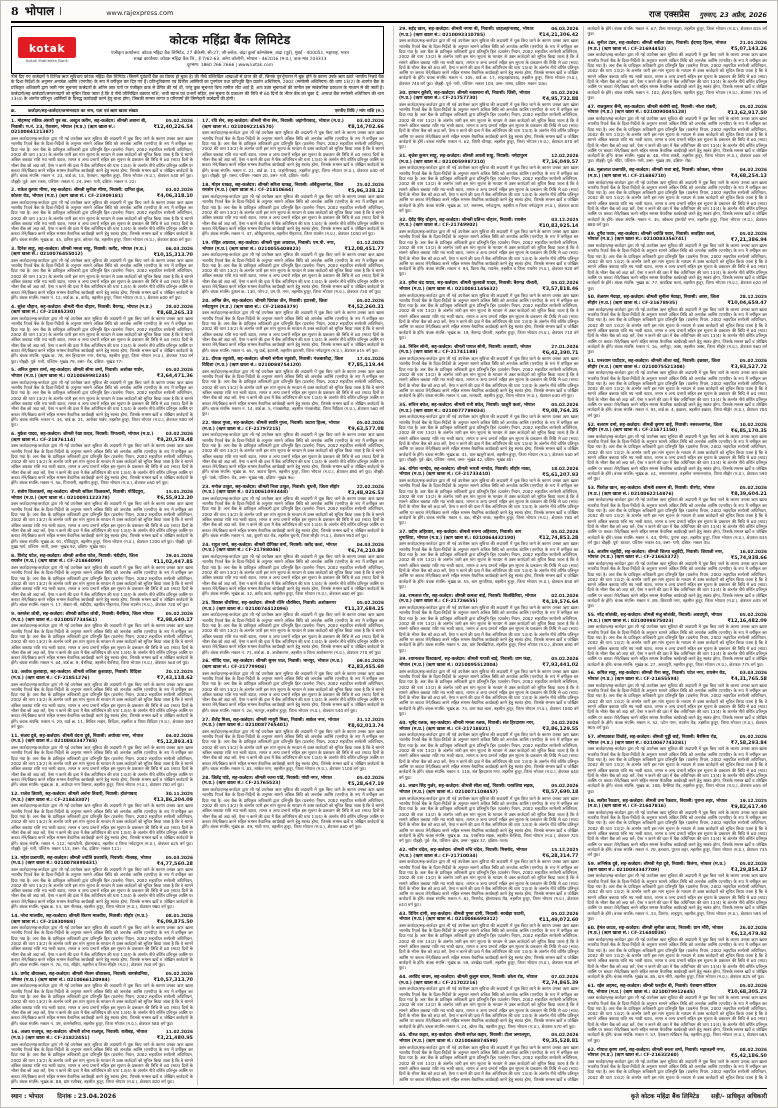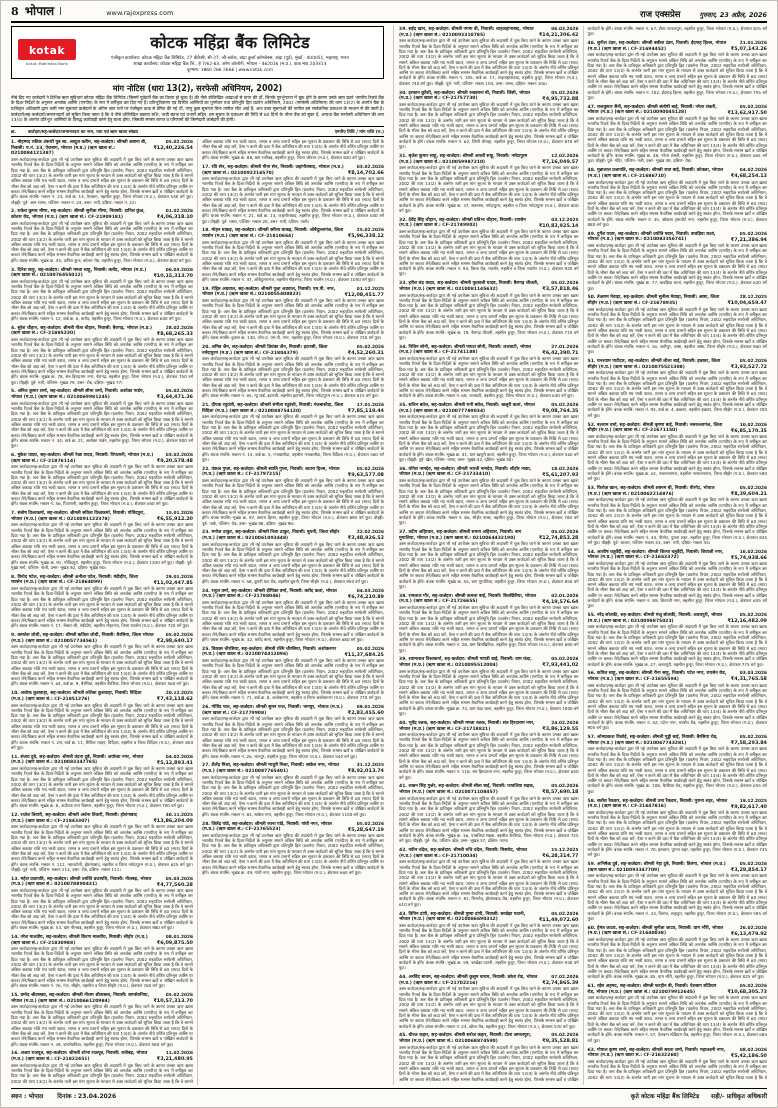--- a/index.html
+++ b/index.html
@@ -5,36 +5,36 @@
   html,body{margin:0;padding:0;background:#d9d8d2;}
   .page{position:relative;width:778px;height:1108px;background:#fcfbf7;border:1px solid #c0bfb8;box-sizing:border-box;overflow:hidden;
         font-family:"DejaVu Sans","Liberation Sans",sans-serif;color:#151515;margin:0 auto;}
   
   .topbar{position:absolute;top:3px;left:10px;right:10px;height:15px;display:flex;justify-content:space-between;align-items:flex-end;}
   .topbar-left{display:flex;align-items:baseline;gap:6px;}
   .page-num{font-size:11px;font-weight:bold;font-family:"DejaVu Serif","Liberation Serif",serif;}
   .city{font-size:12px;font-weight:bold;}
   .tb-sep{width:1px;height:8px;background:#555;align-self:center;}
   .website{font-size:6.5px;color:#222;margin-left:39px;}
-  .topbar-right{display:flex;align-items:baseline;gap:19px;}
+  .topbar-right{display:flex;align-items:baseline;gap:10px;}
   .paper-name{font-size:8.5px;font-weight:bold;}
   .issue-date{font-size:6.5px;font-weight:bold;font-style:italic;}
   .main-rule{position:absolute;top:20px;left:10px;right:10px;height:2.2px;background:#000;}
   
   .content{position:absolute;top:25px;left:10px;right:10px;bottom:22px;}
   .half{position:absolute;top:0;bottom:0;}
   .left-half{left:0;width:373px;display:flex;flex-direction:column;}
   .right-half{right:0;width:374px;border-left:1px solid #c9c8c0;padding-left:5px;box-sizing:border-box;display:flex;flex-direction:column;}
   
   .masthead{border:1.2px solid #000;display:flex;align-items:center;gap:7px;padding:4px 6px;background:#fff;}
   .logo-box{width:58px;flex:none;text-align:center;}
   .logo-red{background:#e31b23;color:#fff;font-weight:bold;font-size:10.5px;letter-spacing:.6px;padding:5px 0 4px;border-radius:2px;}
   .logo-sub{font-size:3.6px;color:#333;margin-top:1.5px;letter-spacing:.2px;}
   .mast-center{flex:1;text-align:center;}
-  .bank-name{font-size:16px;font-weight:bold;letter-spacing:.3px;margin-bottom:1.5px;}
+  .bank-name{font-size:12px;font-weight:bold;letter-spacing:.3px;margin-bottom:1.5px;}
   .mast-line{font-size:4.4px;line-height:1.45;color:#222;}
   .notice-title{text-align:center;font-size:8px;font-weight:bold;margin:3px 0 2px;}
   .intro{font-size:4.3px;line-height:1.33;text-align:justify;margin-bottom:2.5px;}
   .thead{display:flex;gap:3px;font-size:4.4px;font-weight:bold;border-top:1px solid #000;border-bottom:1px solid #000;padding:1.5px 0;margin-bottom:2.5px;}
   .th-no{width:14px;flex:none;}
   .th-name{flex:1;}
   .th-amt{width:92px;flex:none;text-align:right;}
   
   .entries{column-count:2;column-gap:9px;column-rule:1px solid #c9c8c0;column-fill:auto;overflow:hidden;}
   .entries-left{flex:1;}
@@ -80,21 +80,20 @@
           <div class="logo-sub">Kotak Mahindra Bank</div>
         </div>
         <div class="mast-center">
           <div class="bank-name">कोटक महिंद्रा बैंक लिमिटेड</div>
           <div class="mast-line">पंजीकृत कार्यालय: कोटक महिंद्रा बैंक लिमिटेड, 27 बीकेसी, सी-27, जी-ब्लॉक, बांद्रा कुर्ला कॉम्प्लेक्स, बांद्रा (पूर्व), मुंबई - 400051, महाराष्ट्र, भारत</div>
           <div class="mast-line">शाखा कार्यालय: कोटक महिंद्रा बैंक लि., ई-7/62-63, अरेरा कॉलोनी, भोपाल - 462016 (म.प्र.), डाक मांड 203313</div>
           <div class="mast-line">दूरभाष: 1860 266 2666 | www.kotak.com</div>
         </div>
       </div>
 
-      <div class="notice-title">मांग नोटिस (धारा 13(2), सरफेसी अधिनियम, 2002)</div>
       <div class="intro">नीचे दिए गए कर्जदारों ने विभिन्न ऋण सुविधाएं कोटक महिंद्रा बैंक लिमिटेड (जिसमें पूर्ववर्ती बैंक का विलय हो चुका है) की नीचे उल्लिखित शाखाओं से प्राप्त की थीं, जिनके पुनर्भुगतान में चूक होने के कारण उनके ऋण खाते भारतीय रिज़र्व बैंक के दिशा-निर्देशों के अनुसार अनर्जक आस्ति (एनपीए) के रूप में वर्गीकृत कर दिए गए हैं। प्रतिभूतिकरण एवं वित्तीय आस्तियों का पुनर्गठन तथा प्रतिभूति हित प्रवर्तन अधिनियम, 2002 (सरफेसी अधिनियम) की धारा 13(2) के अंतर्गत बैंक के प्राधिकृत अधिकारी द्वारा जारी मांग सूचनाएं कर्जदारों के अंतिम ज्ञात पतों पर पंजीकृत डाक से प्रेषित की गई थीं, परंतु कुछ सूचनाएं बिना तामील लौट आई हैं; अतः उक्त सूचनाओं की तामील इस सार्वजनिक प्रकाशन के माध्यम से की जाती है। कर्जदारों/सह-कर्जदारों/जमानतदारों को सूचित किया जाता है कि वे नीचे उल्लिखित बकाया राशि, भावी ब्याज एवं प्रभारों सहित, इस सूचना के प्रकाशन की तिथि से 60 दिनों के भीतर बैंक को चुका दें, अन्यथा बैंक सरफेसी अधिनियम की धारा 13(4) के अंतर्गत प्रतिभूत आस्तियों के विरुद्ध कार्यवाही करने हेतु बाध्य होगा, जिसकी समस्त लागत व परिणामों की जिम्मेदारी कर्जदारों की होगी।</div>
 
       <div class="thead">
         <span class="th-no">क्र.</span>
         <span class="th-name">कर्जदार/सह-कर्जदार/जमानतदार का नाम, पता एवं ऋण खाता संख्या</span>
         <span class="th-amt">एनपीए तिथि / मांग राशि (रु.)</span>
       </div>
 
       <div class="entries entries-left">
   <div class="entry">

